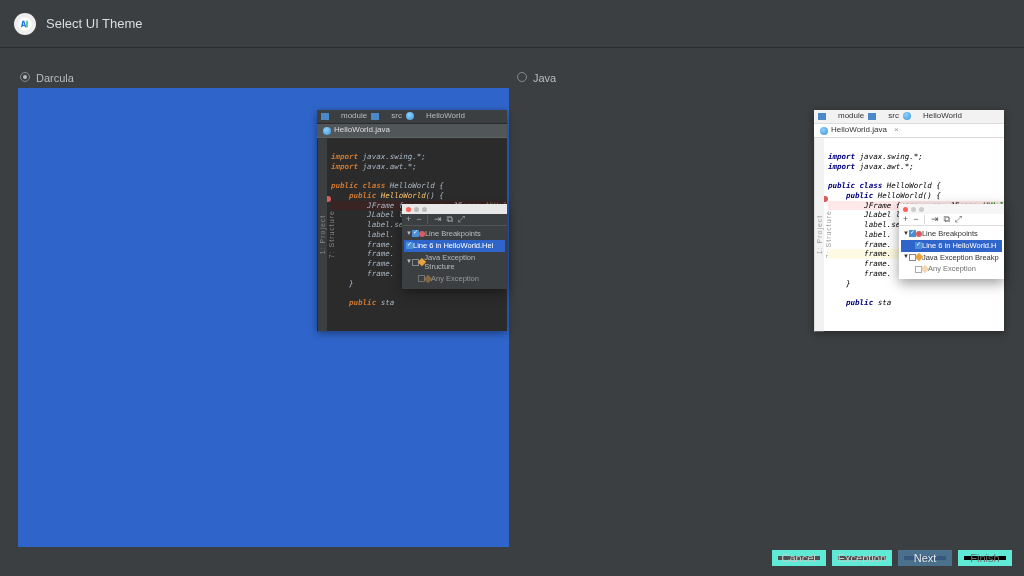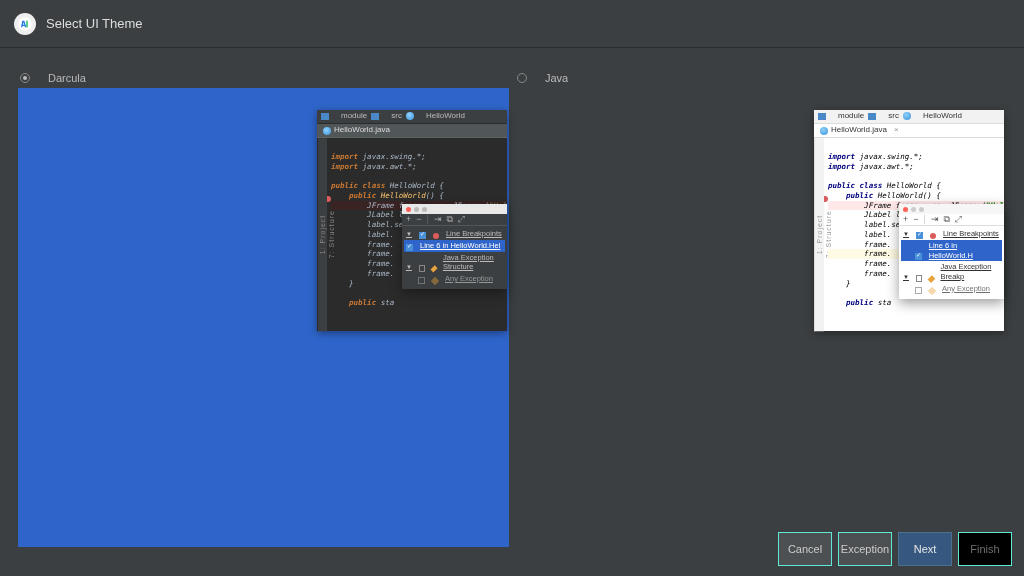--- a/index.html
+++ b/index.html
@@ -5,21 +5,21 @@
   * { box-sizing: border-box; margin: 0; padding: 0; }
   html, body { width: 1024px; height: 576px; overflow: hidden; font-family: -apple-system, "Segoe UI", Arial, sans-serif; background: #3c3f41; color: #bbb; }
   .header { display: flex; align-items: center; gap: 10px; padding: 10px 14px; height: 48px; border-bottom: 1px solid #2b2b2b; background: #3c3f41; }
   .logo { width: 22px; height: 22px; border-radius: 50%; background: #eee; display:flex; align-items:center; justify-content:center; }
   .logo svg { width: 16px; height: 16px; }
   .title { color: #ddd; font-size: 13px; font-weight: 500; }
 
   .body { position: relative; height: 490px; padding: 24px 20px 0 20px; }
   .panes { display: flex; gap: 10px; height: 100%; }
   .pane { flex: 1; position: relative; }
-  .radio-row { display: flex; align-items: center; gap: 18px; font-size: 11px; color: #bbb; margin-bottom: 6px; }
+  .radio-row { display: flex; align-items: flex-start; gap: 6px; font-size: 11px; color: #bbb; margin-bottom: 6px; }
   .radio { width: 10px; height: 10px; border-radius: 50%; border: 1px solid #888; position: relative; }
   .radio.selected::after { content:""; position:absolute; inset:2px; border-radius:50%; background:#bbb; }
   .pane.selected .preview-wrap { outline: 2px solid #2f65ca; }
   .preview-wrap { position: relative; height: 455px; }
   .preview-wrap.dark { background: #2f65ca; }
   .preview-wrap.light { background: transparent; }
 
   
   .ide { position: absolute; top: 20px; right: 0; width: 190px; font-size: 8px; line-height: 1.3; box-shadow: 0 2px 8px rgba(0,0,0,.4); }
   .ide .crumbs { height: 14px; display:flex; align-items:center; gap:4px; padding: 0 4px; font-size: 8px; }
@@ -53,21 +53,21 @@
   .str-l { color:#008000; font-weight:bold; }
   .ide.light .bp-line { background:#ffe8e8; display:inline-block; width:100%; }
   .ide.light .hl-line { background:#fffae3; display:inline-block; width:100%; }
 
   
   .popup { position:absolute; width:105px; font-size:7.5px; box-shadow: 0 4px 12px rgba(0,0,0,.4); }
   .popup .titlebar { height:10px; display:flex; align-items:center; gap:3px; padding:0 4px; }
   .tb-dot { width:5px; height:5px; border-radius:50%; }
   .popup .toolbar { height:12px; display:flex; align-items:center; gap:5px; padding:0 4px; font-size:9px; }
   .popup .tree { padding: 2px 2px 4px 2px; }
-  .popup .tree-row { display:flex; align-items:flex-end; gap:7px; padding:1px 2px;text-decoration:underline; }
+  .popup .tree-row { display:flex; align-items:center; gap:0; padding:1px 2px; }
   .popup .tree-row .arrow { font-size:6px; }
   .chk { width:7px; height:7px; border:1px solid #888; display:inline-block; position:relative; }
   .chk.on { background:#4a90d9; border-color:#4a90d9; }
   .chk.on::after { content:"✓"; color:#fff; font-size:6px; position:absolute; top:-2px; left:0; }
   .bpd { width:6px; height:6px; border-radius:50%; background:#db5c5c; }
   .exd { width:6px; height:6px; background:#e8a33d; transform:rotate(45deg); }
   .popup .tree-row.sel { background:#2f65ca; color:#fff; }
 
   .popup.dark { background:#3c3f41; color:#bbb; }
   .popup.dark .titlebar { background:#e8e8e8; }
@@ -78,21 +78,21 @@
 
   .popup.light { background:#fff; color:#333; }
   .popup.light .titlebar { background:#f6f6f6; }
   .popup.light .titlebar .tb-dot:nth-child(1){ background:#ff5f56;} 
   .popup.light .titlebar .tb-dot:nth-child(2){ background:#ccc;} 
   .popup.light .titlebar .tb-dot:nth-child(3){ background:#ccc;} 
   .popup.light .toolbar { background:#fff; color:#555; border-bottom:1px solid #ddd; }
 
   
   .footer { position:absolute; right:12px; bottom:10px; display:flex; gap:6px; }
-  .btn { min-width:54px; height:34px; font-size:11px; border:1px solid #5eead4; background:#4c5052; color:#ccc; display:flex; align-items:center; justify-content:center; cursor:pointer;margin-top:8px; }
+  .btn { min-width:54px; height:16px; font-size:11px; border:6px solid #5eead4; background:#4c5052; color:#ccc; display:flex; align-items:center; justify-content:center; cursor:pointer;margin-top:8px; }
   .btn.primary { background:#365880; border-color:#4a708b; color:#e6e6e6; }
   .btn.disabled { color:#6f6f6f; background:#000000; cursor:default; }
 </style>
 </head>
 <body>
 
 <div class="header">
   <div class="logo">
     <svg viewBox="0 0 24 24">
         <circle cx="12" cy="12" r="10" fill="#fff"></circle>

